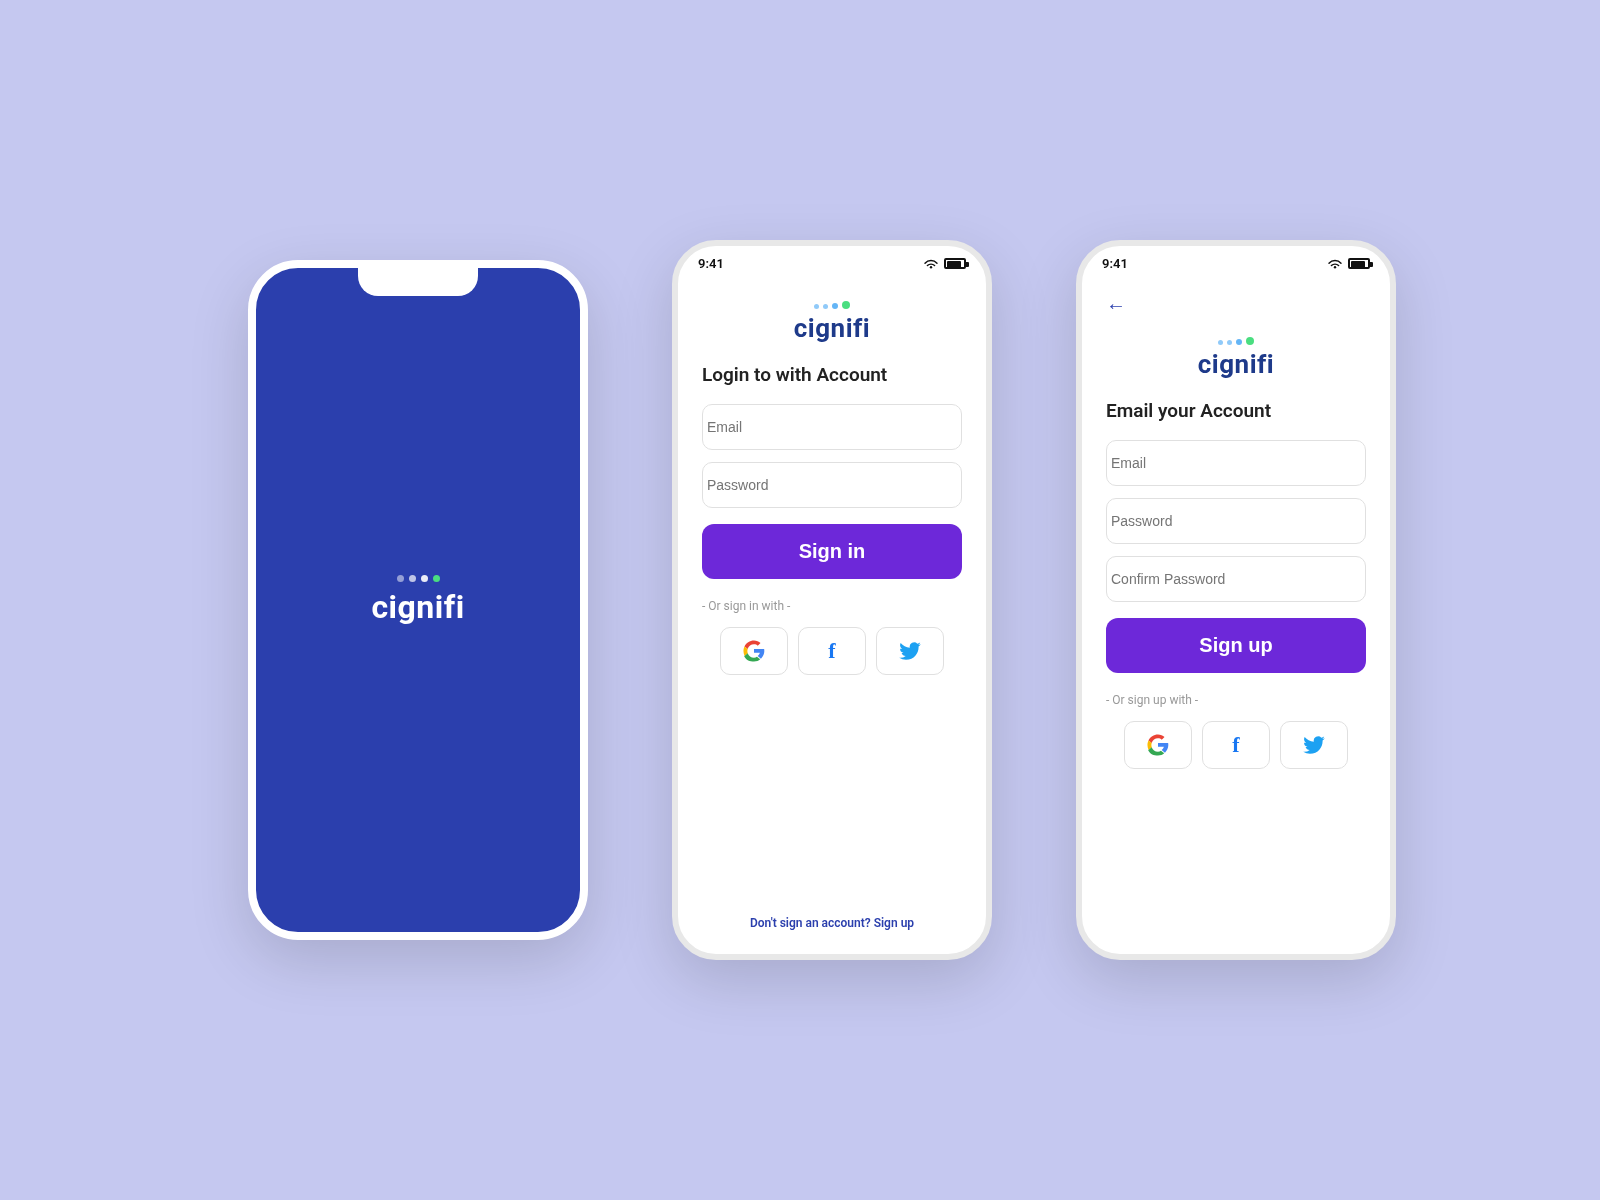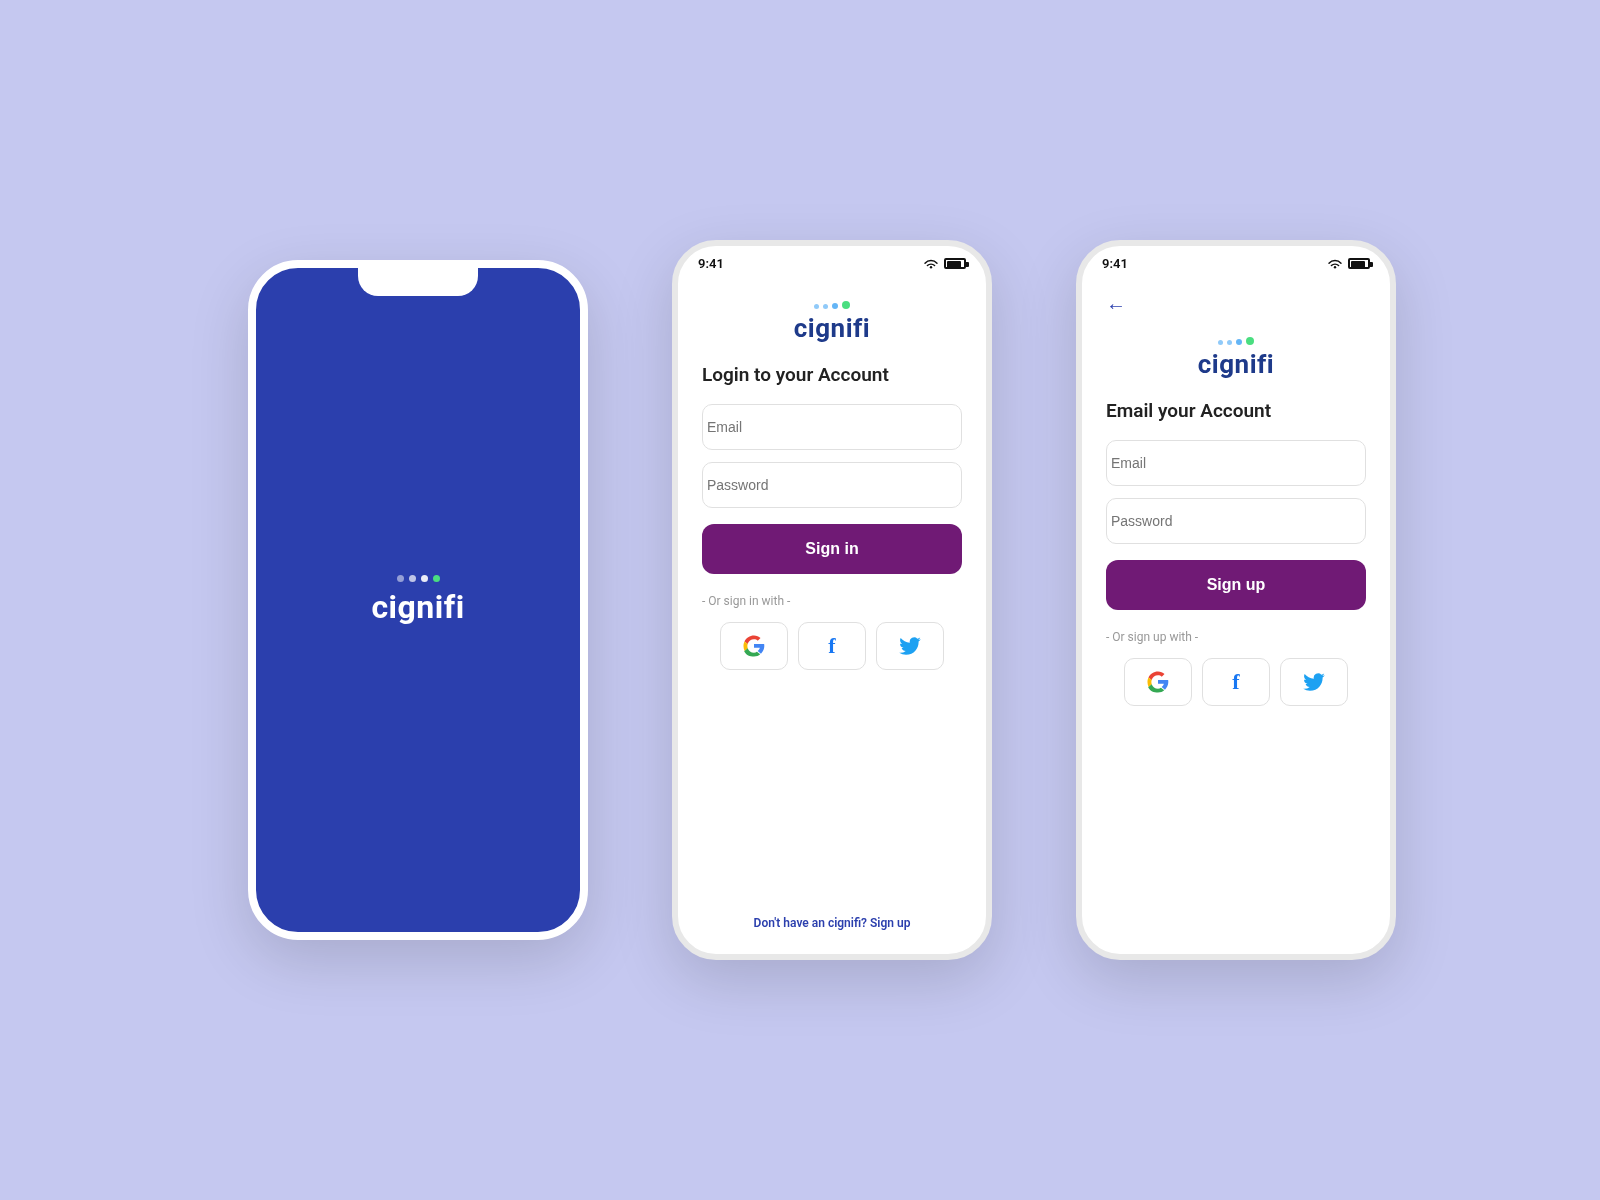--- a/index.html
+++ b/index.html
@@ -169,23 +169,23 @@
       color: #999;
       background: white;
       margin-bottom: 12px;
       outline: none;
     }
 
     
     .btn-primary {
       width: 100%;
       padding: 16px;
-      background: #701a75;
+      background: #6d28d9;
       color: white;
-      font-size: 16px;
+      font-size: 20px;
       font-weight: 600;
       border: none;
       border-radius: 12px;
       cursor: pointer;
       margin-bottom: 20px;
       margin-top: 4px;
     }
 
     
     .divider-text {
@@ -319,21 +319,21 @@
         <div class="cignifi-dots-row">
           <span style="background:#90caf9;width:5px;height:5px"></span>
           <span style="background:#90caf9;width:5px;height:5px"></span>
           <span style="background:#64b5f6;width:6px;height:6px"></span>
           <span style="background:#4ade80;width:8px;height:8px"></span>
         </div>
         <span class="cignifi-word">cignifi</span>
       </div>
     </div>
 
-    <div class="screen-title">Login to your Account</div>
+    <div class="screen-title">Login to with Account</div>
 
     <input class="input-field" type="email" placeholder="Email" style="">
 
     <input class="input-field" type="password" placeholder="Password" style="">
 
     <button class="btn-primary">Sign in</button>
 
     <div class="divider-text">- Or sign in with -</div>
 
     <div class="social-row">
@@ -351,21 +351,21 @@
         <span class="fb-f">f</span>
       </button>
       <button class="social-btn">
         <svg width="22" height="18" viewBox="0 0 24 20">
           <path fill="#1da1f2" d="M23.954 2.569a10 10 0 0 1-2.825.775 4.958 4.958 0 0 0 2.163-2.723 9.99 9.99 0 0 1-3.127 1.195 4.937 4.937 0 0 0-8.384 4.482C7.69 6.094 4.067 4.13 1.64 1.162a4.822 4.822 0 0 0-.666 2.475c0 1.71.87 3.213 2.188 4.096a4.904 4.904 0 0 1-2.228-.616v.06a4.923 4.923 0 0 0 3.946 4.827 4.996 4.996 0 0 1-2.212.085 4.937 4.937 0 0 0 4.604 3.417 9.868 9.868 0 0 1-6.102 2.105c-.39 0-.779-.023-1.17-.067a13.995 13.995 0 0 0 7.557 2.209c9.054 0 13.999-7.496 13.999-13.986 0-.209 0-.42-.015-.63a9.936 9.936 0 0 0 2.46-2.548l-.047-.02z"></path>
         </svg>
       </button>
     </div>
 
     <div class="bottom-link">
-      <span>Don't have an cignifi?</span>
+      <span>Don't sign an account?</span>
       <span>Sign up</span>
     </div>
   </div>
 </div>
 
 <div class="phone phone-content">
 
   <div class="status-bar">
     <span>9:41</span>
     <div class="status-icons">
@@ -395,20 +395,21 @@
         <span class="cignifi-word">cignifi</span>
       </div>
     </div>
 
     <div class="screen-title">Email your Account</div>
 
     <input class="input-field" type="email" placeholder="Email" style="">
 
     <input class="input-field" type="password" placeholder="Password" style="">
 
+    <input class="input-field" type="password" placeholder="Confirm Password" style="">
 
     <button class="btn-primary">Sign up</button>
 
     <div class="divider-text">- Or sign up with -</div>
 
     <div class="social-row">
       <button class="social-btn">
         <svg width="22" height="22" viewBox="0 0 48 48">
           <path fill="#EA4335" d="M24 9.5c3.14 0 5.95 1.08 8.17 2.85l6.07-6.07C34.47 3.12 29.52 1 24 1 14.73 1 6.84 6.46 3.17 14.28l7.06 5.48C12.02 13.66 17.55 9.5 24 9.5z"></path>
           <path fill="#4285F4" d="M46.5 24c0-1.56-.14-3.07-.4-4.5H24v8.5h12.67c-.55 2.95-2.2 5.44-4.68 7.12l7.18 5.57C43.39 36.71 46.5 30.84 46.5 24z"></path>

